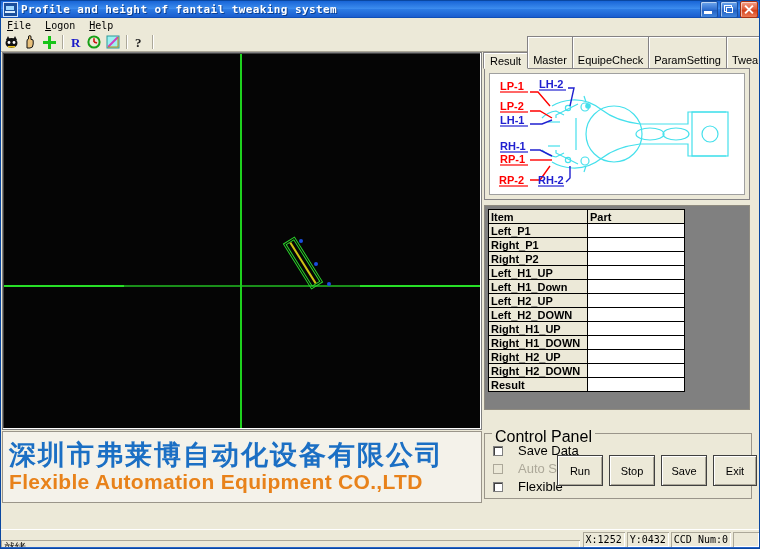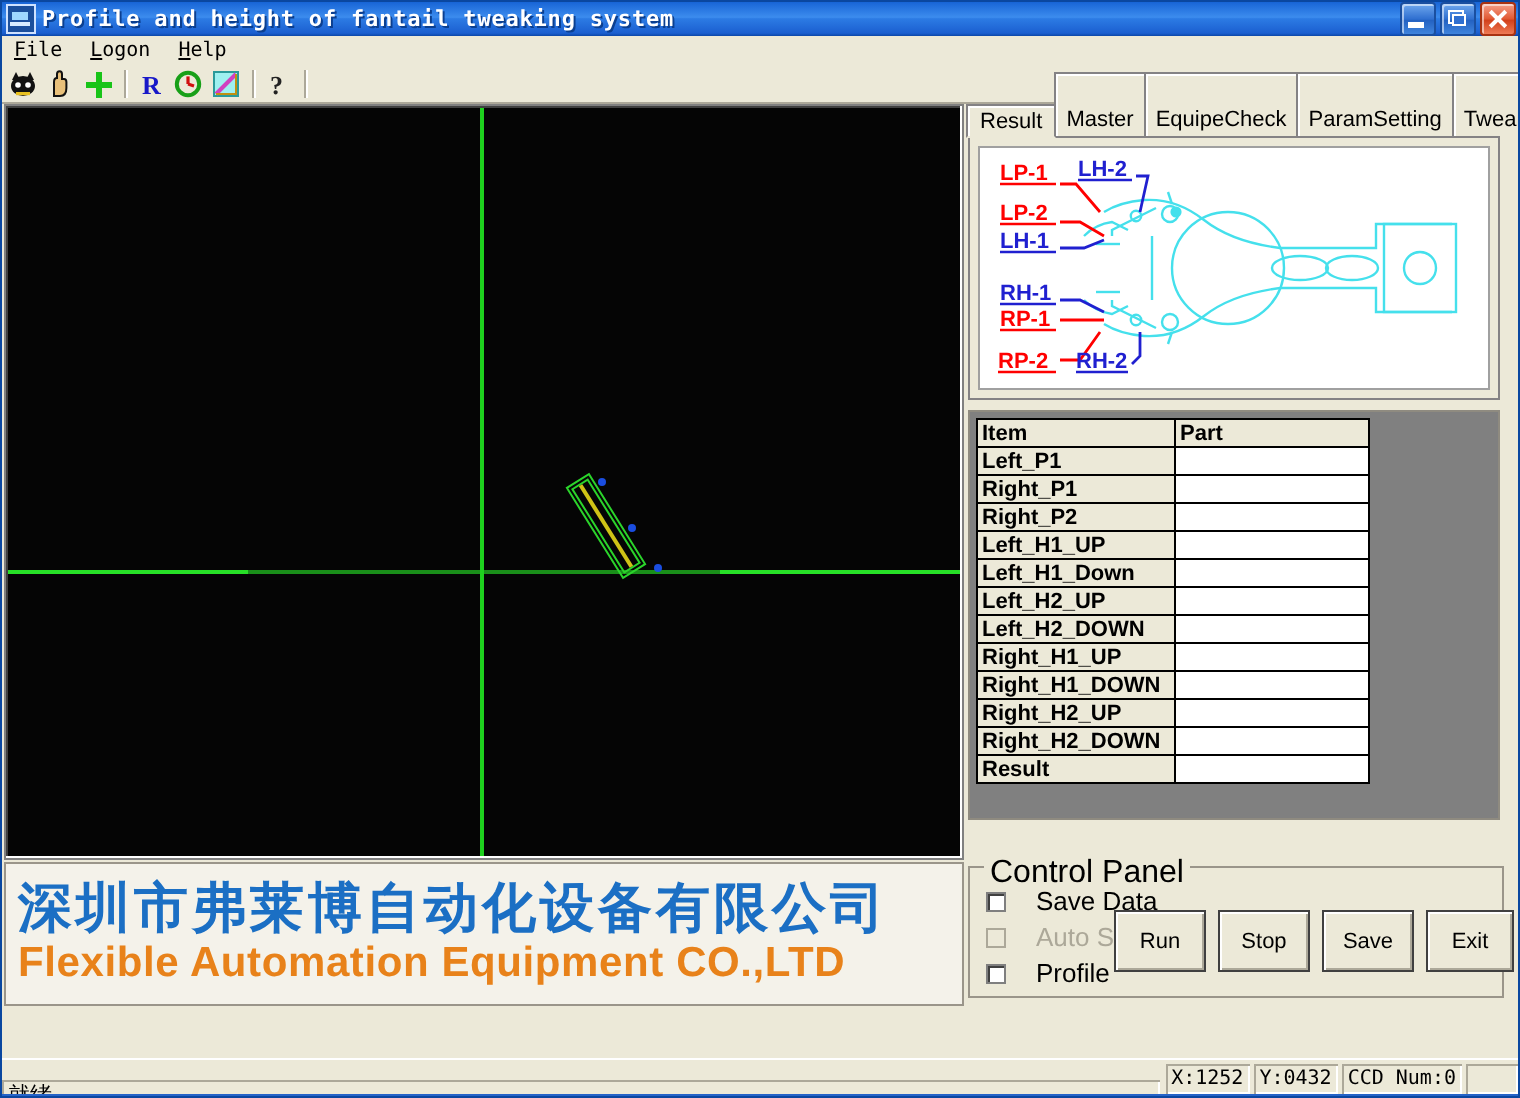--- a/index.html
+++ b/index.html
@@ -472,21 +472,21 @@
       <div class="chk" style="left:8px;top:9px;">
         <span class="chkbox"></span>
         <span>Save Data</span>
       </div>
       <div class="chk disabled" style="left:8px;top:27px;">
         <span class="chkbox"></span>
         <span>Auto Study</span>
       </div>
       <div class="chk" style="left:8px;top:45px;">
         <span class="chkbox"></span>
-        <span>Profile</span>
+        <span>Flexible</span>
       </div>
 
       <button class="btn" style="left:72px;top:21px;">Run</button>
       <button class="btn" style="left:124px;top:21px;">Stop</button>
       <button class="btn" style="left:176px;top:21px;">Save</button>
       <button class="btn" style="left:228px;top:21px;width:44px;">Exit</button>
     </div>
   </div>
 
   <div class="statusbar">

